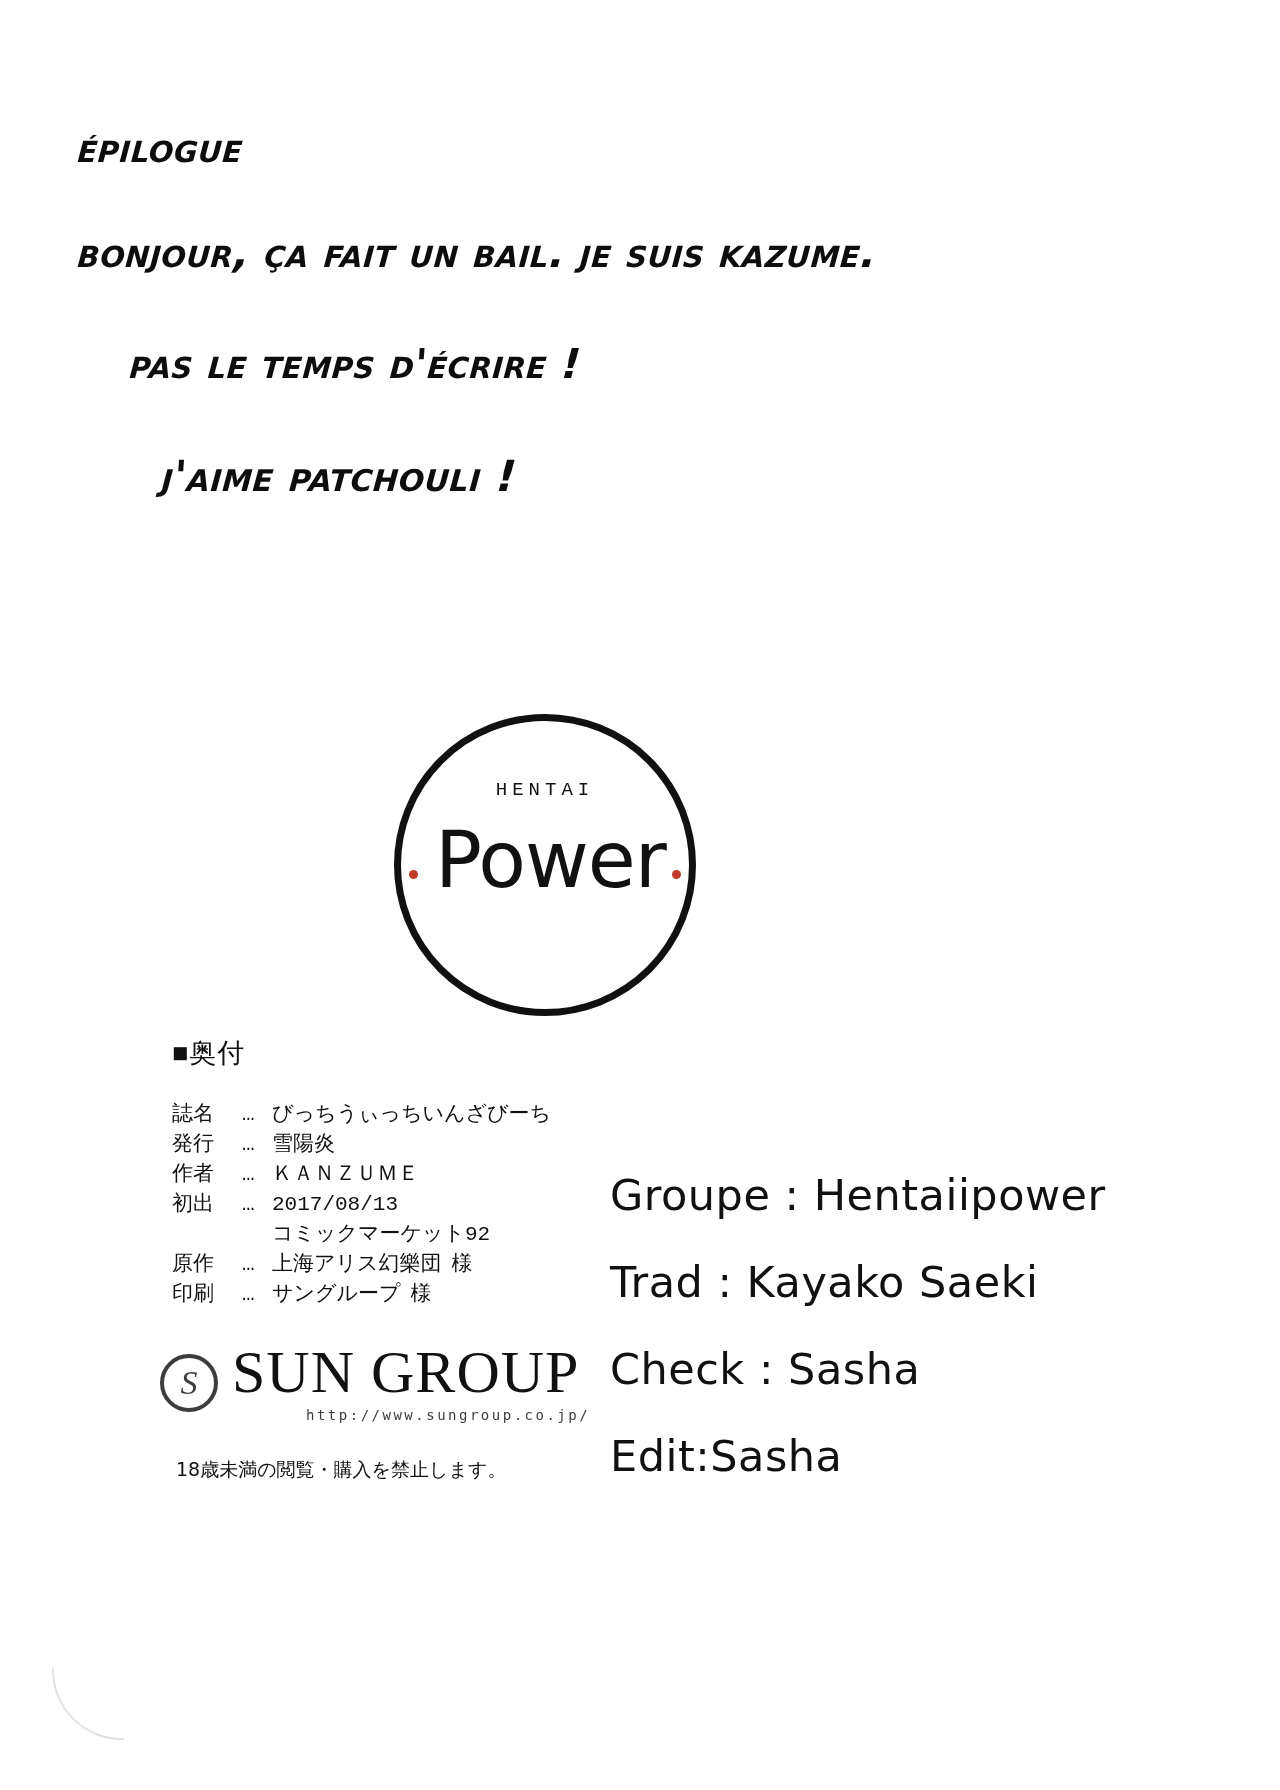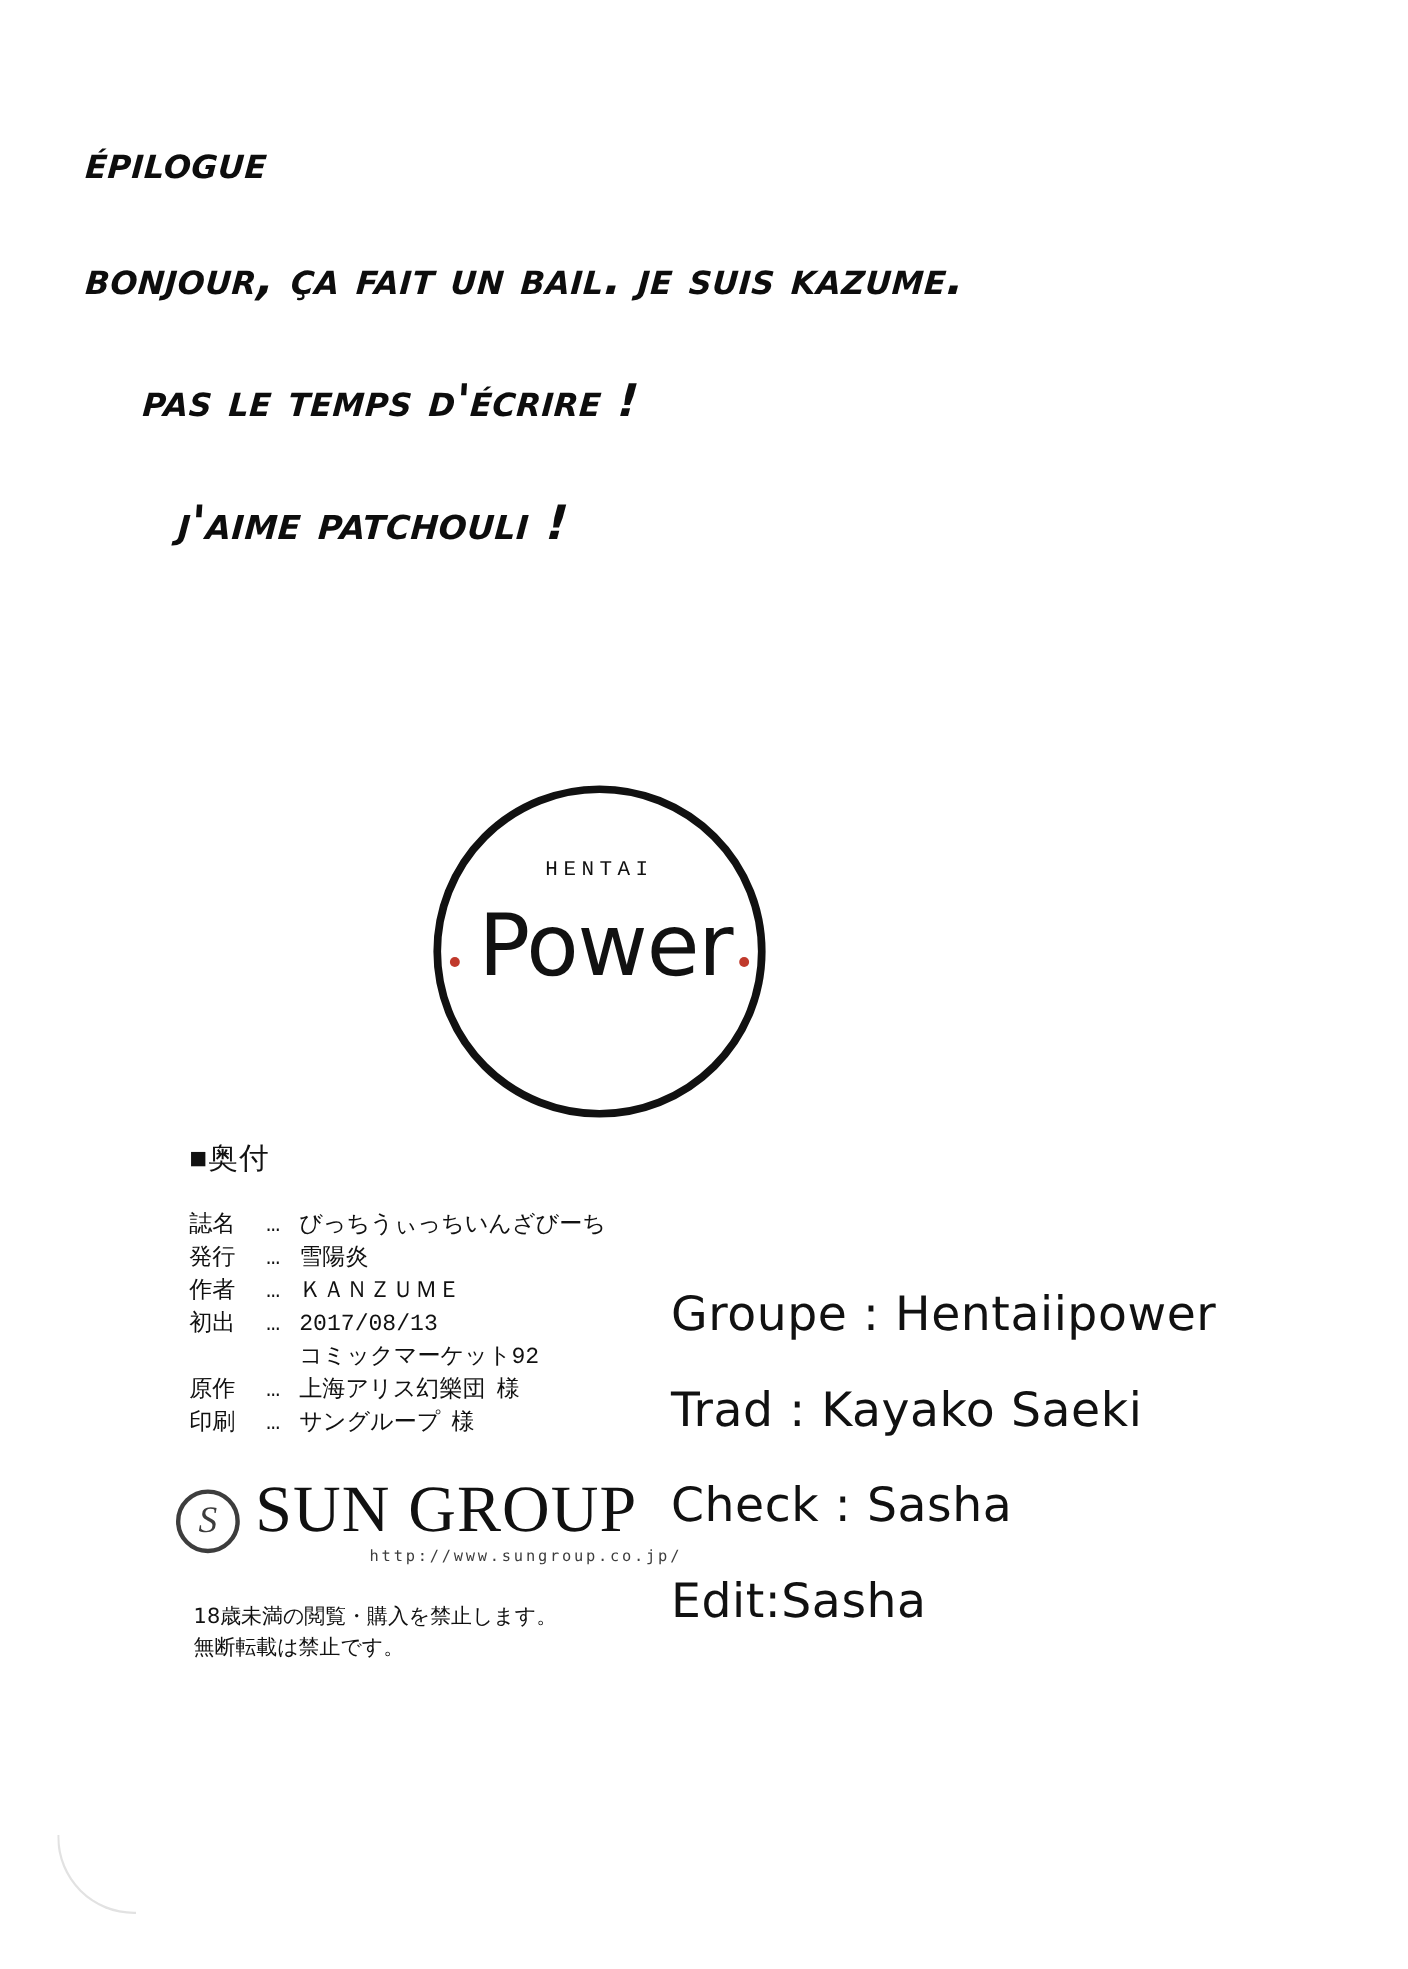--- a/index.html
+++ b/index.html
@@ -112,21 +112,21 @@
     position: relative;
     top: 14px;
   }
 
   
   #colophon-head {
     position: absolute;
     left: 172px;
     top: 1035px;
     font-size: 27px;
-    font-family: Liberation Serif, serif;
+    font-family: Liberation Mono, monospace;
     color: #111111;
     letter-spacing: 1px;
   }
   #colophon {
     position: absolute;
     left: 172px;
     top: 1100px;
     font-family: Liberation Mono, monospace;
     font-size: 21px;
     color: #111111;
@@ -194,21 +194,21 @@
     letter-spacing: 1px;
     color: #111111;
     line-height: 1.02;
   }
   #sg-url {
     font-family: "DejaVu Sans Mono", monospace;
     font-size: 14px;
     letter-spacing: 2.5px;
     color: #3d3d3d;
     margin-top: 4px;
-    margin-left: 104px;
+    margin-left: 74px;
   }
 
   
   #legal {
     position: absolute;
     left: 176px;
     top: 1455px;
     font-family: "DejaVu Sans", sans-serif;
     font-size: 19px;
     line-height: 29px;
@@ -300,21 +300,20 @@
     <div id="sg-mark-inner">S</div>
   </div>
   <div id="sg-text-wrap">
     <div id="sg-name">SUN GROUP</div>
     <div id="sg-url">http://www.sungroup.co.jp/</div>
   </div>
 </div>
 
 <div id="legal">
   <div>18歳未満の閲覧・購入を禁止します。</div>
-  <div>無断転載は禁止です。</div>
 </div>
 
 <div id="credits">
   <div>Groupe : Hentaiipower</div>
   <div>Trad : Kayako Saeki</div>
   <div>Check : Sasha</div>
   <div>Edit:Sasha</div>
 </div>
 
 <div id="corner"></div>

